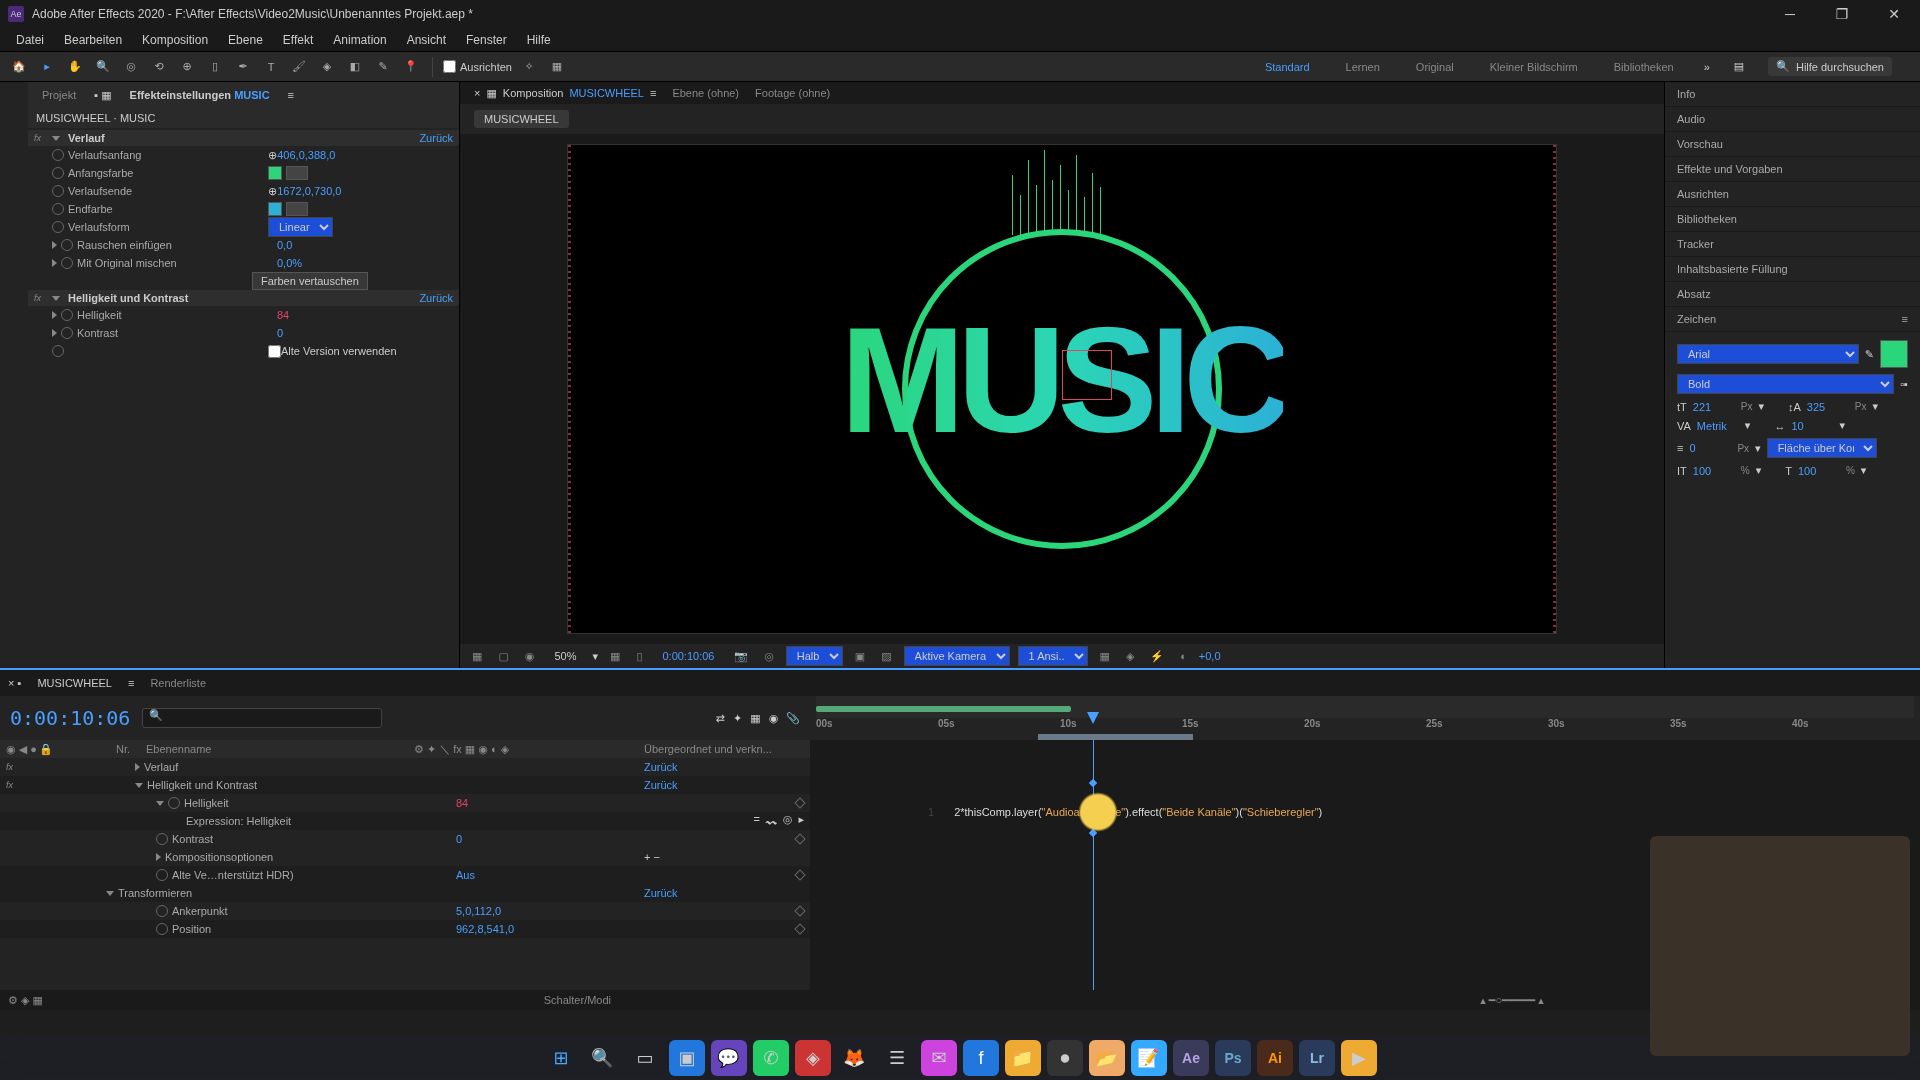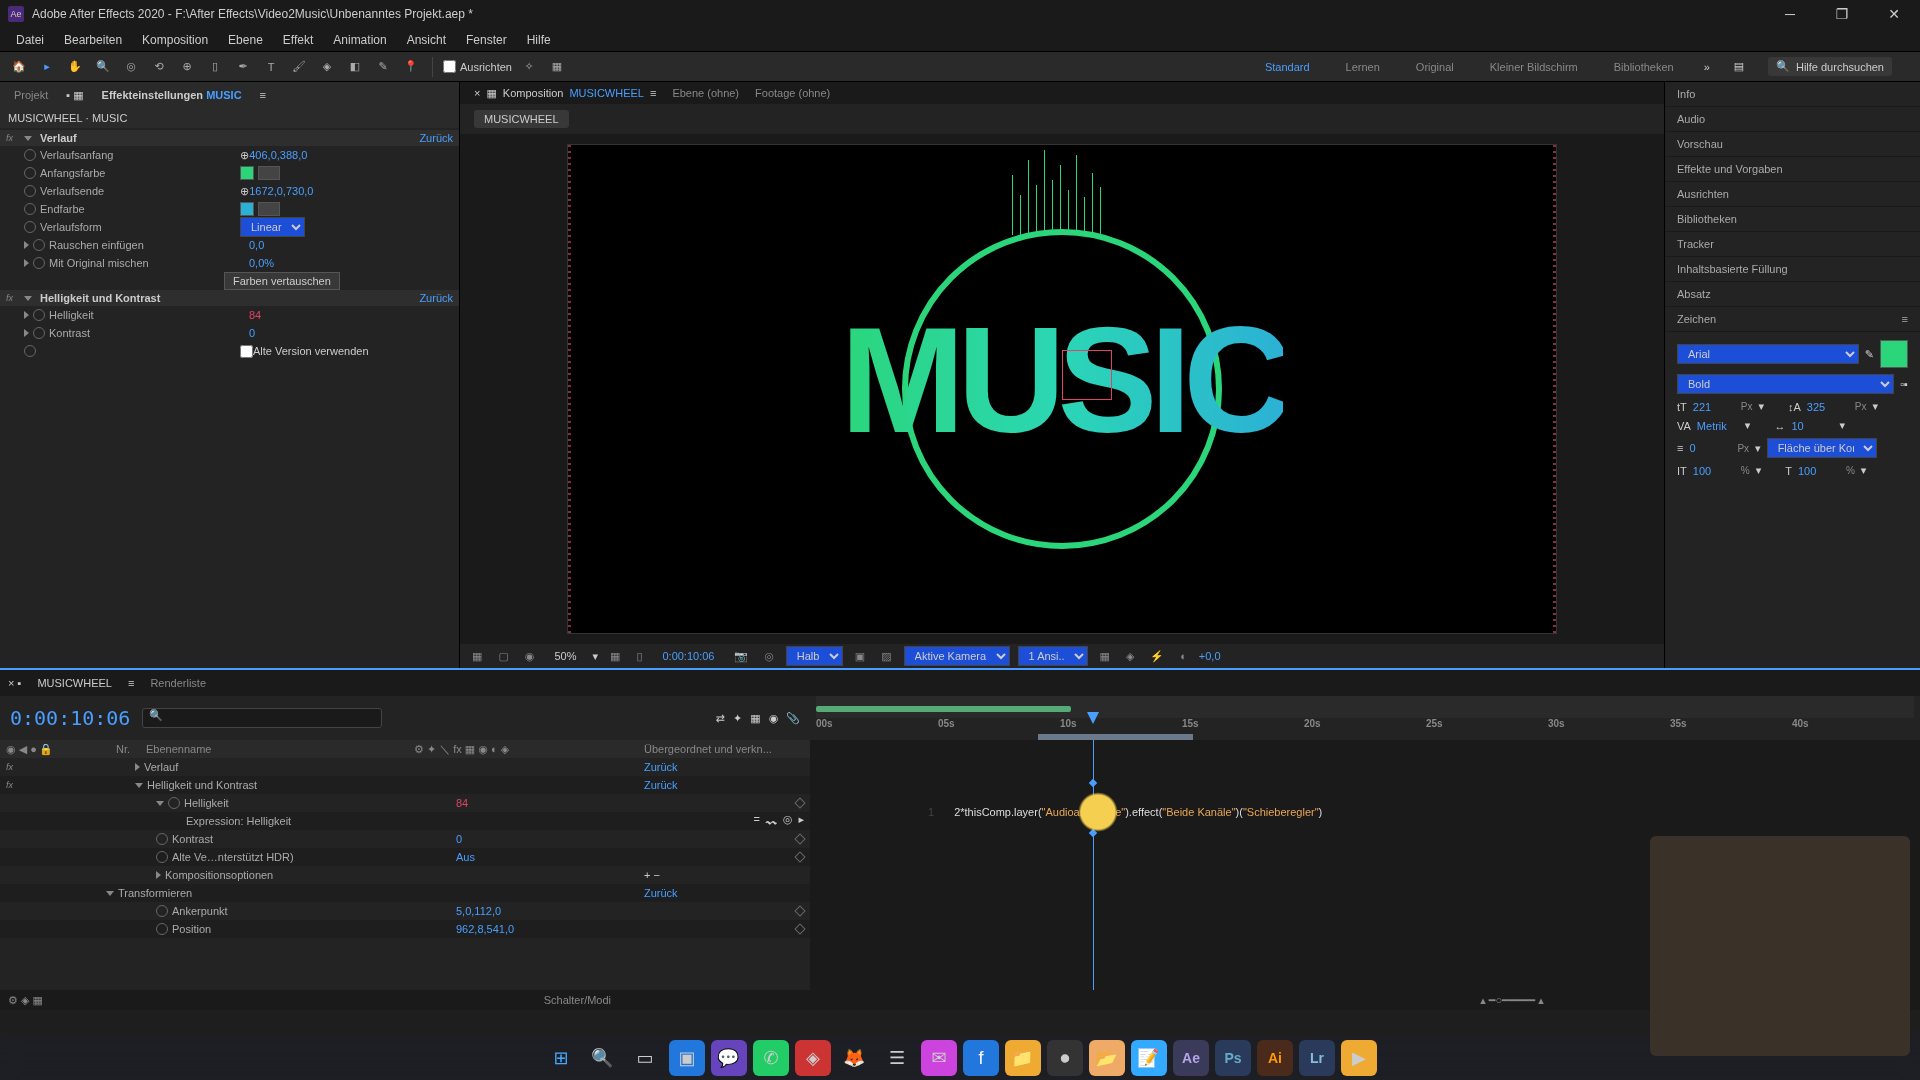--- a/index.html
+++ b/index.html
@@ -22,21 +22,21 @@
 .toolbtn { width: 22px; height: 22px; display: flex; align-items: center; justify-content: center; cursor: pointer; color: #aaa; }
 .toolbar-sep { width: 1px; height: 20px; background: #444; margin: 0 4px; }
 .align-check { display: flex; align-items: center; gap: 4px; }
 .workspace-tabs { margin-left: auto; display: flex; gap: 24px; align-items: center; padding-right: 20px; }
 .workspace-tab { color: #888; cursor: pointer; padding: 4px 6px; }
 .workspace-tab.active { color: #4a9eff; }
 .search-help { display: flex; align-items: center; gap: 6px; background: #383838; padding: 3px 8px; border-radius: 3px; }
 
 
 .main { display: flex; height: 586px; }
-.left-panel { width: 460px; background: #232323; display: flex; flex-direction: column; border-right: 1px solid #000; }
+.left-panel { width: 460px; background: #232323; display: flex; flex-direction: column; border-right: 1px solid #000; padding-left: 28px; }
 .center-panel { flex: 1; background: #232323; display: flex; flex-direction: column; }
 .right-panel { width: 256px; background: #232323; border-left: 1px solid #000; }
 
 
 .panel-tabs { height: 26px; display: flex; align-items: center; padding: 0 8px; gap: 12px; background: #2a2a2a; }
 .panel-tab { padding: 4px 6px; cursor: pointer; color: #888; }
 .panel-tab.active { color: #ccc; font-weight: bold; }
 .panel-tab-highlight { color: #4a9eff; }
 
 
@@ -495,33 +495,33 @@
           </span>
         </div>
       <div class="layer-row">
           <span class="lr-indent" style="width:150px"></span>
           <span class="stopwatch"></span>
           <span class="lr-label">Kontrast</span>
           <span class="lr-value">0</span>
           <span style="width:180px"></span>
           <span class="diamond"></span>
         </div>
-      <div class="layer-row dark">
-          <span class="lr-indent" style="width:150px"></span>
-          <span class="stopwatch"></span>
-          <span class="lr-label">Alte Ve…nterstützt HDR)</span>
-          <span class="lr-value">Aus</span>
-          <span style="width:180px"></span>
-          <span class="diamond"></span>
-        </div>
       <div class="layer-row">
           <span class="lr-indent" style="width:150px"></span>
           <span class="tri closed"></span>
           <span class="lr-label">Kompositionsoptionen</span>
           <span class="lr-value" style="color:#ccc">+ −</span>
+        </div>
+      <div class="layer-row dark">
+          <span class="lr-indent" style="width:150px"></span>
+          <span class="stopwatch"></span>
+          <span class="lr-label">Alte Ve…nterstützt HDR)</span>
+          <span class="lr-value">Aus</span>
+          <span style="width:180px"></span>
+          <span class="diamond"></span>
         </div>
       <div class="layer-row dark">
           <span class="lr-indent" style="width:100px"></span>
           <span class="tri"></span>
           <span class="lr-label">Transformieren</span>
           <span class="lr-value">Zurück</span>
         </div>
       <div class="layer-row">
           <span class="lr-indent" style="width:150px"></span>
           <span class="stopwatch"></span>

